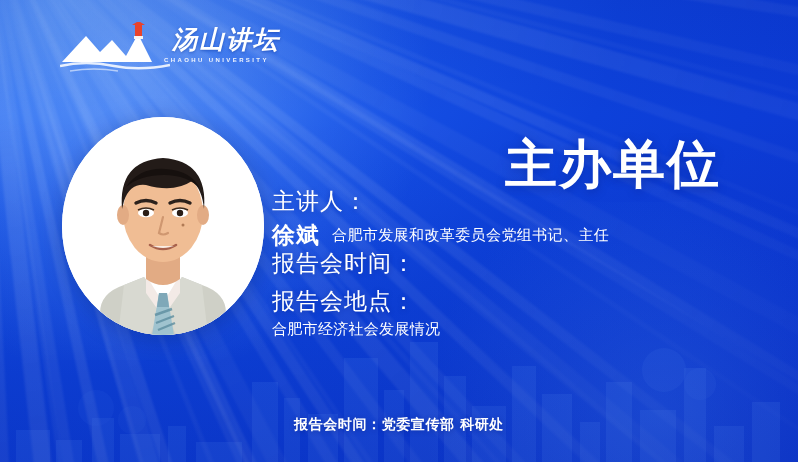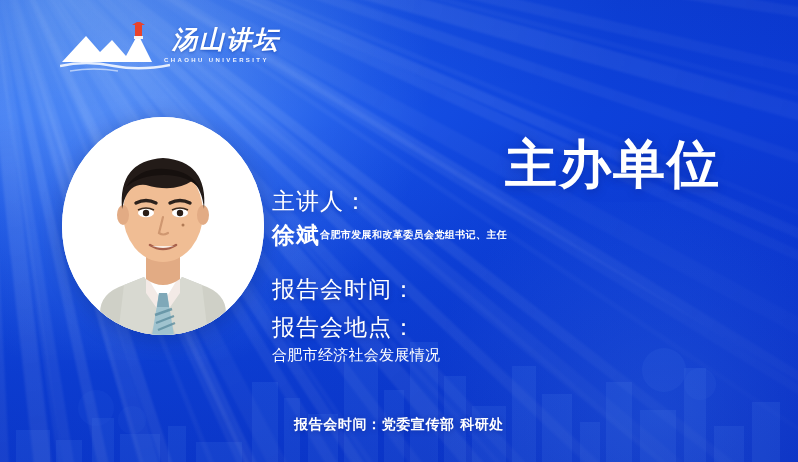--- a/index.html
+++ b/index.html
@@ -97,25 +97,25 @@
     font-family:"DejaVu Sans","Liberation Sans",sans-serif;
     text-shadow:0 1px 5px rgba(2,24,110,.35);
   }
   .row-speaker{display:flex;align-items:flex-start;margin-top:6px;}
   .speaker-name{
     font-size:23px;line-height:30px;font-weight:bold;color:#ffffff;
     letter-spacing:1px;white-space:nowrap;
     font-family:"DejaVu Sans","Liberation Sans",sans-serif;
   }
   .speaker-title{
-    font-size:10px;line-height:30px;font-weight:bold;color:#ffffff;
-    white-space:nowrap;letter-spacing:.4px;
-    font-family:"DejaVu Sans","Liberation Sans",sans-serif;
-  }
-  .lbl.t2{margin-top:26px;}
+    font-size:15px;line-height:30px;font-weight:normal;color:#ffffff;
+    margin-left:12px;white-space:nowrap;letter-spacing:.4px;
+    font-family:"DejaVu Sans","Liberation Sans",sans-serif;
+  }
+  .lbl.t2{margin-top:0;}
   .val{
     font-size:15px;line-height:24px;color:#ffffff;margin-top:3px;
     letter-spacing:.3px;white-space:nowrap;
     font-family:"DejaVu Sans","Liberation Sans",sans-serif;
   }
   .lbl.t3{margin-top:12px;}
 
   
   .footer{
     position:absolute;left:0;right:0;top:414px;text-align:center;

